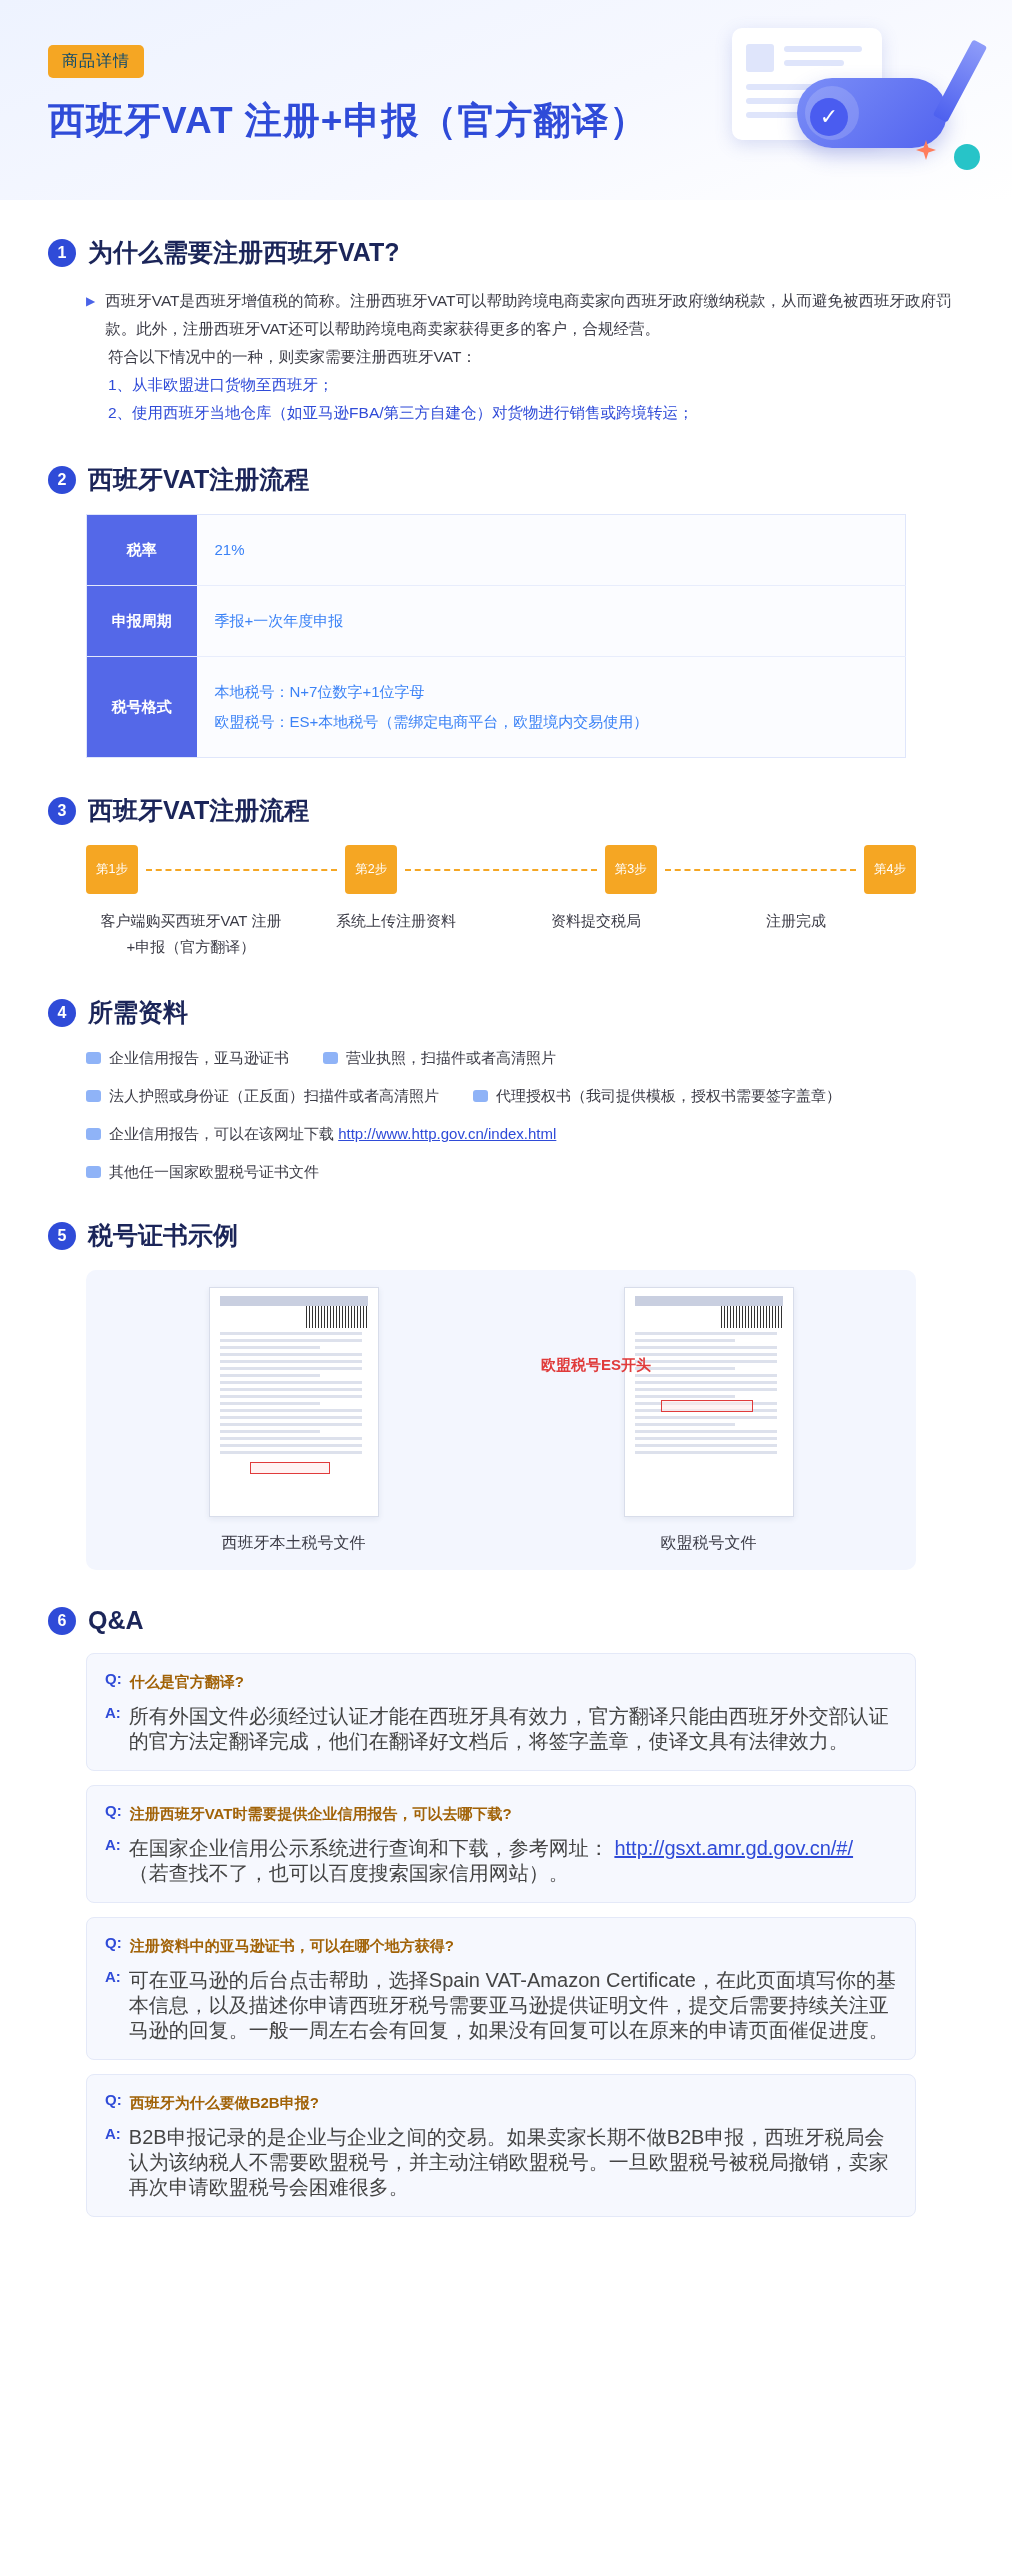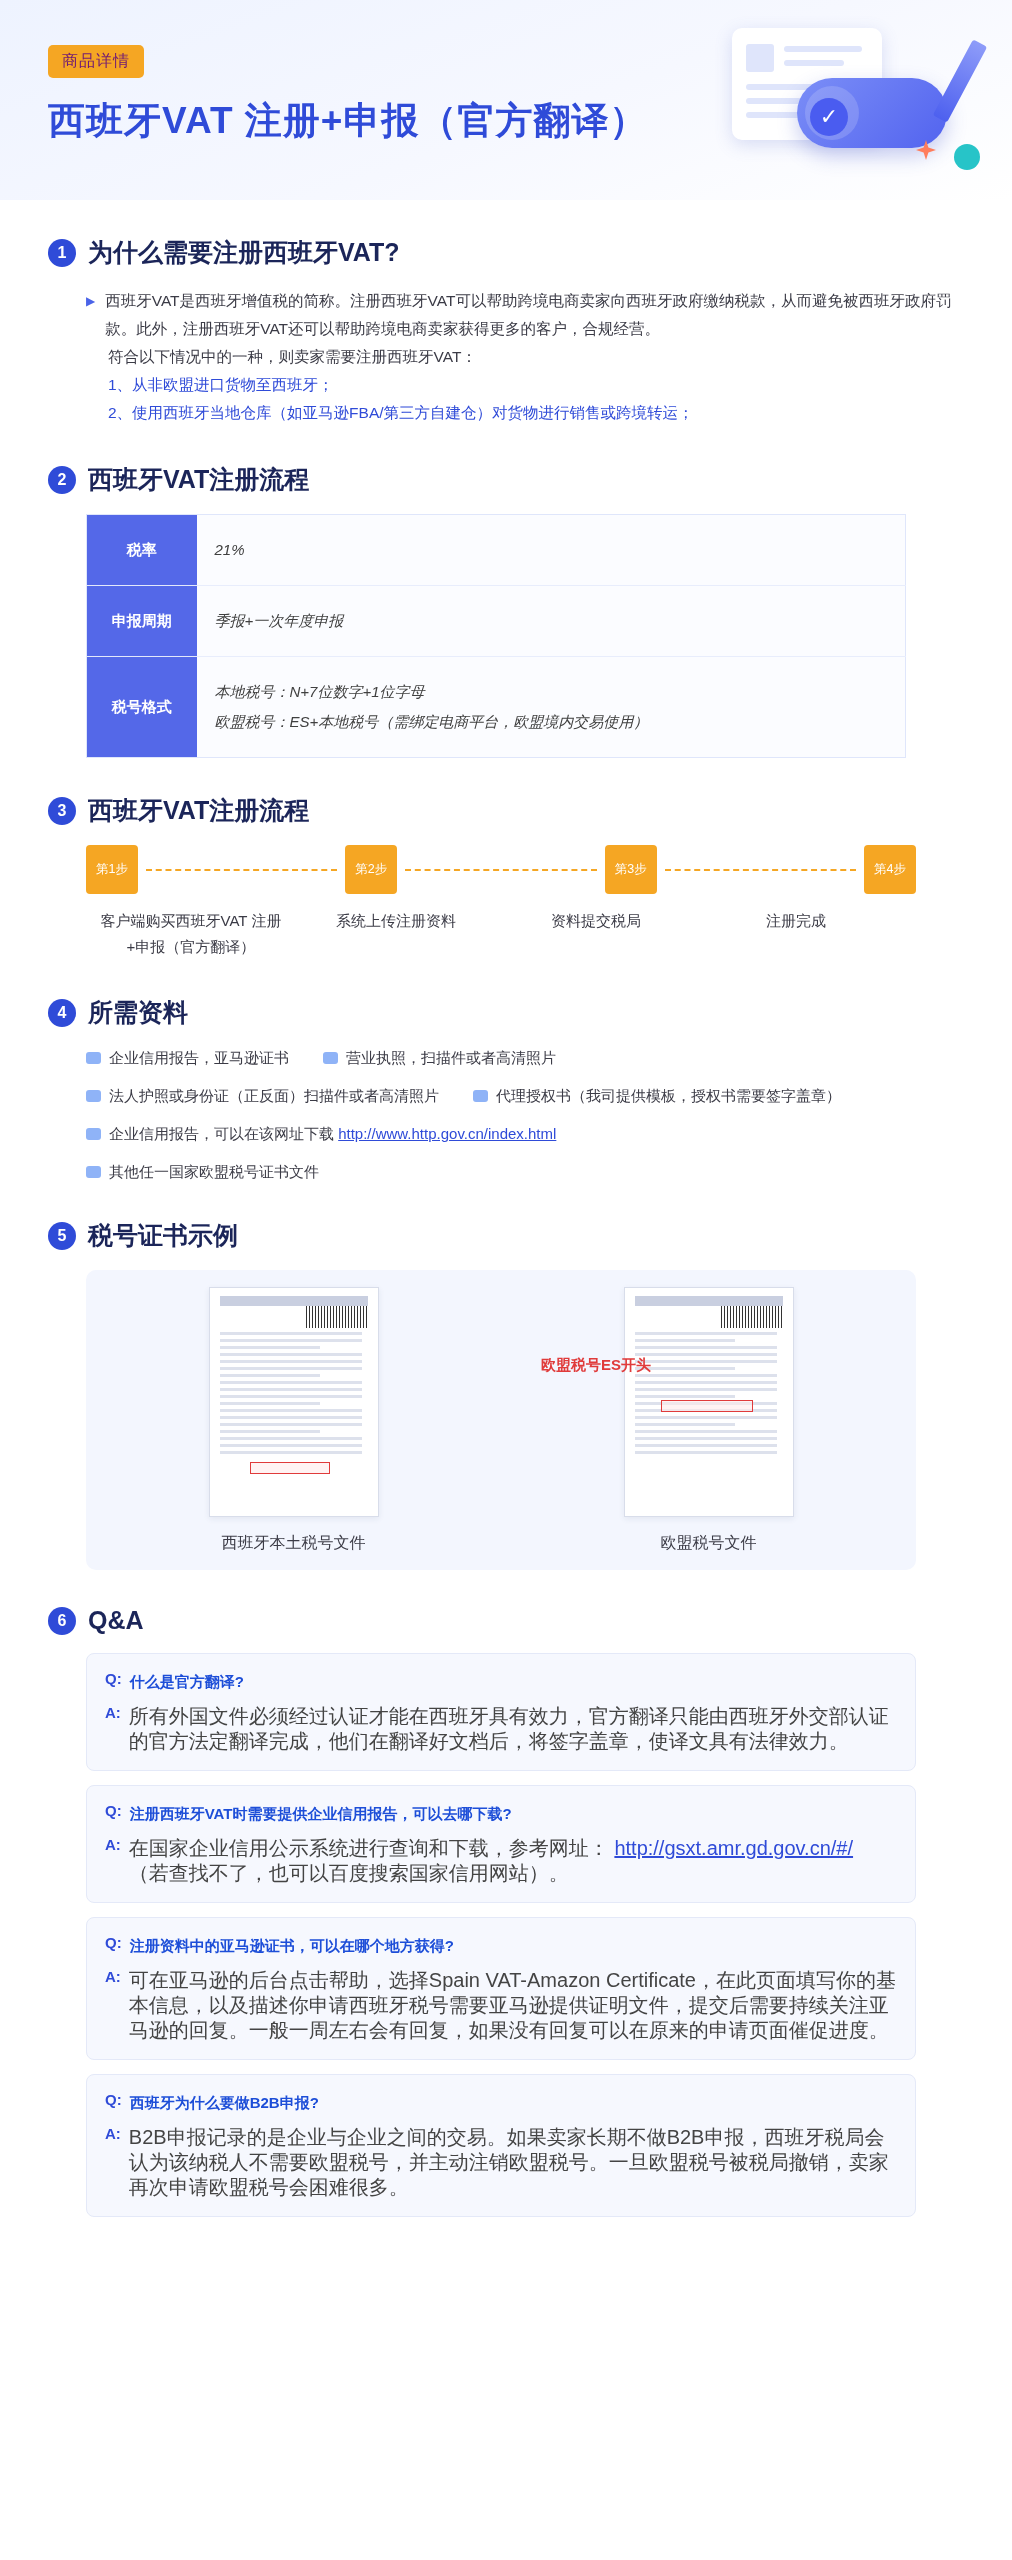--- a/index.html
+++ b/index.html
@@ -16,21 +16,21 @@
   .hero {
     position: relative;
     height: 200px;
     background: linear-gradient(160deg, #eef3ff 0%, #f6f8ff 55%, #ffffff 100%);
     overflow: hidden;
   }
   .hero-badge {
     display: inline-block;
     margin: 45px 0 0 48px;
     background: #f5a623;
-    color: #701a75;
+    color: #0c4a6e;
     font-size: 16px;
     padding: 6px 14px;
     border-radius: 5px;
     letter-spacing: 1px;
   }
   .hero-title {
     margin: 18px 0 0 48px;
     font-size: 37px;
     font-weight: bold;
     color: #2f4bd8;
@@ -117,23 +117,22 @@
     background: #fbfcff;
     font-size: 15px;
   }
   .vat-table th {
     background: #5468e8; color: #fff; font-weight: bold;
     width: 110px; padding: 14px 20px; text-align: center;
     border-bottom: 1px solid #e3e8fb;
     vertical-align: middle;
   }
   .vat-table td {
-    padding: 20px 18px; color: #404040;
+    padding: 20px 18px; color: #3b82f6;
     border-bottom: 1px solid #e8edfc;
-    font-style: italic;
   }
   .vat-table tr:last-child th,
   .vat-table tr:last-child td { border-bottom: none; }
   .vat-table td .line { line-height: 30px; }
 
   
   .flow { margin: 14px 0 0 38px; width: 830px; }
   .flow-top { display: flex; align-items: center; }
   .flow-step-label {
     background: #f5a623; color: #fff; font-size: 12.5px;
@@ -196,21 +195,21 @@
 
   
   .qa-list { margin-left: 38px; width: 830px; }
   .qa-card {
     background: #f6f8fe; border: 1px solid #e4e9f8;
     border-radius: 8px; padding: 16px 18px; margin-bottom: 14px;
   }
   .qa-row { display: flex; gap: 8px; }
   .qa-q-mark { color: #2f4bd8; font-weight: bold; font-size: 15px; flex: 0 0 auto; }
   .qa-a-mark { color: #2f4bd8; font-weight: bold; font-size: 15px; flex: 0 0 auto; }
-  .qa-q { font-size: 15px; font-weight: bold; color: #1d4ed8; line-height: 24px; }
+  .qa-q { font-size: 15px; font-weight: bold; color: #a16207; line-height: 24px; }
   .qa-a { font-size: 20px; color: #444; line-height: 25px; }
   .qa-sep { height: 10px; }
   .qa-link { color: #2f4bd8; text-decoration: underline; }
   .spacer { height: 40px; }
 </style>
 </head>
 <body>
 
 <div class="page">
 

